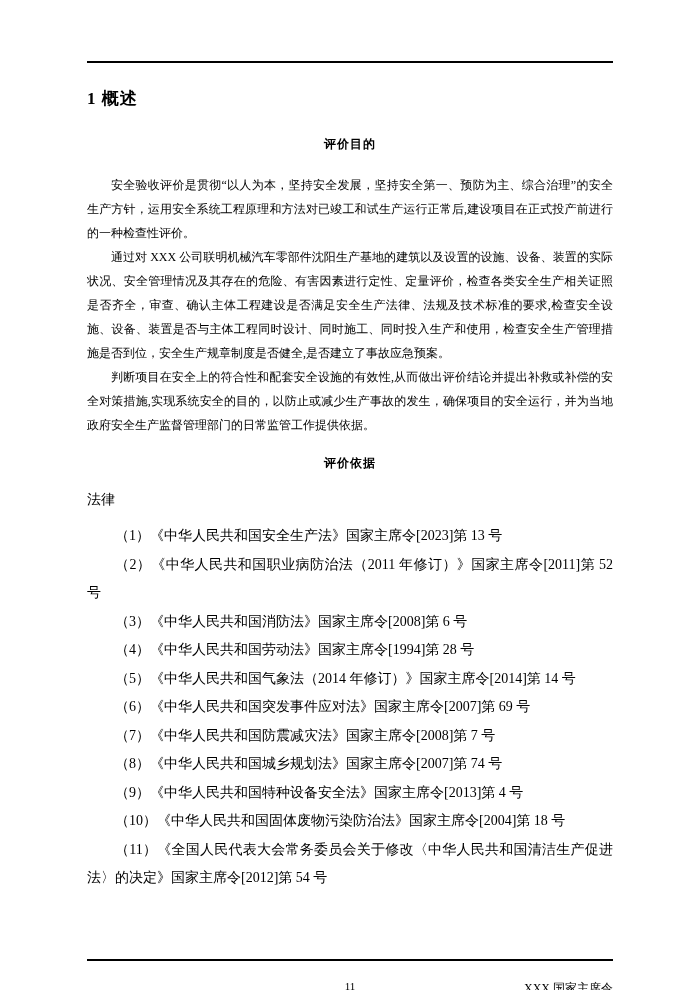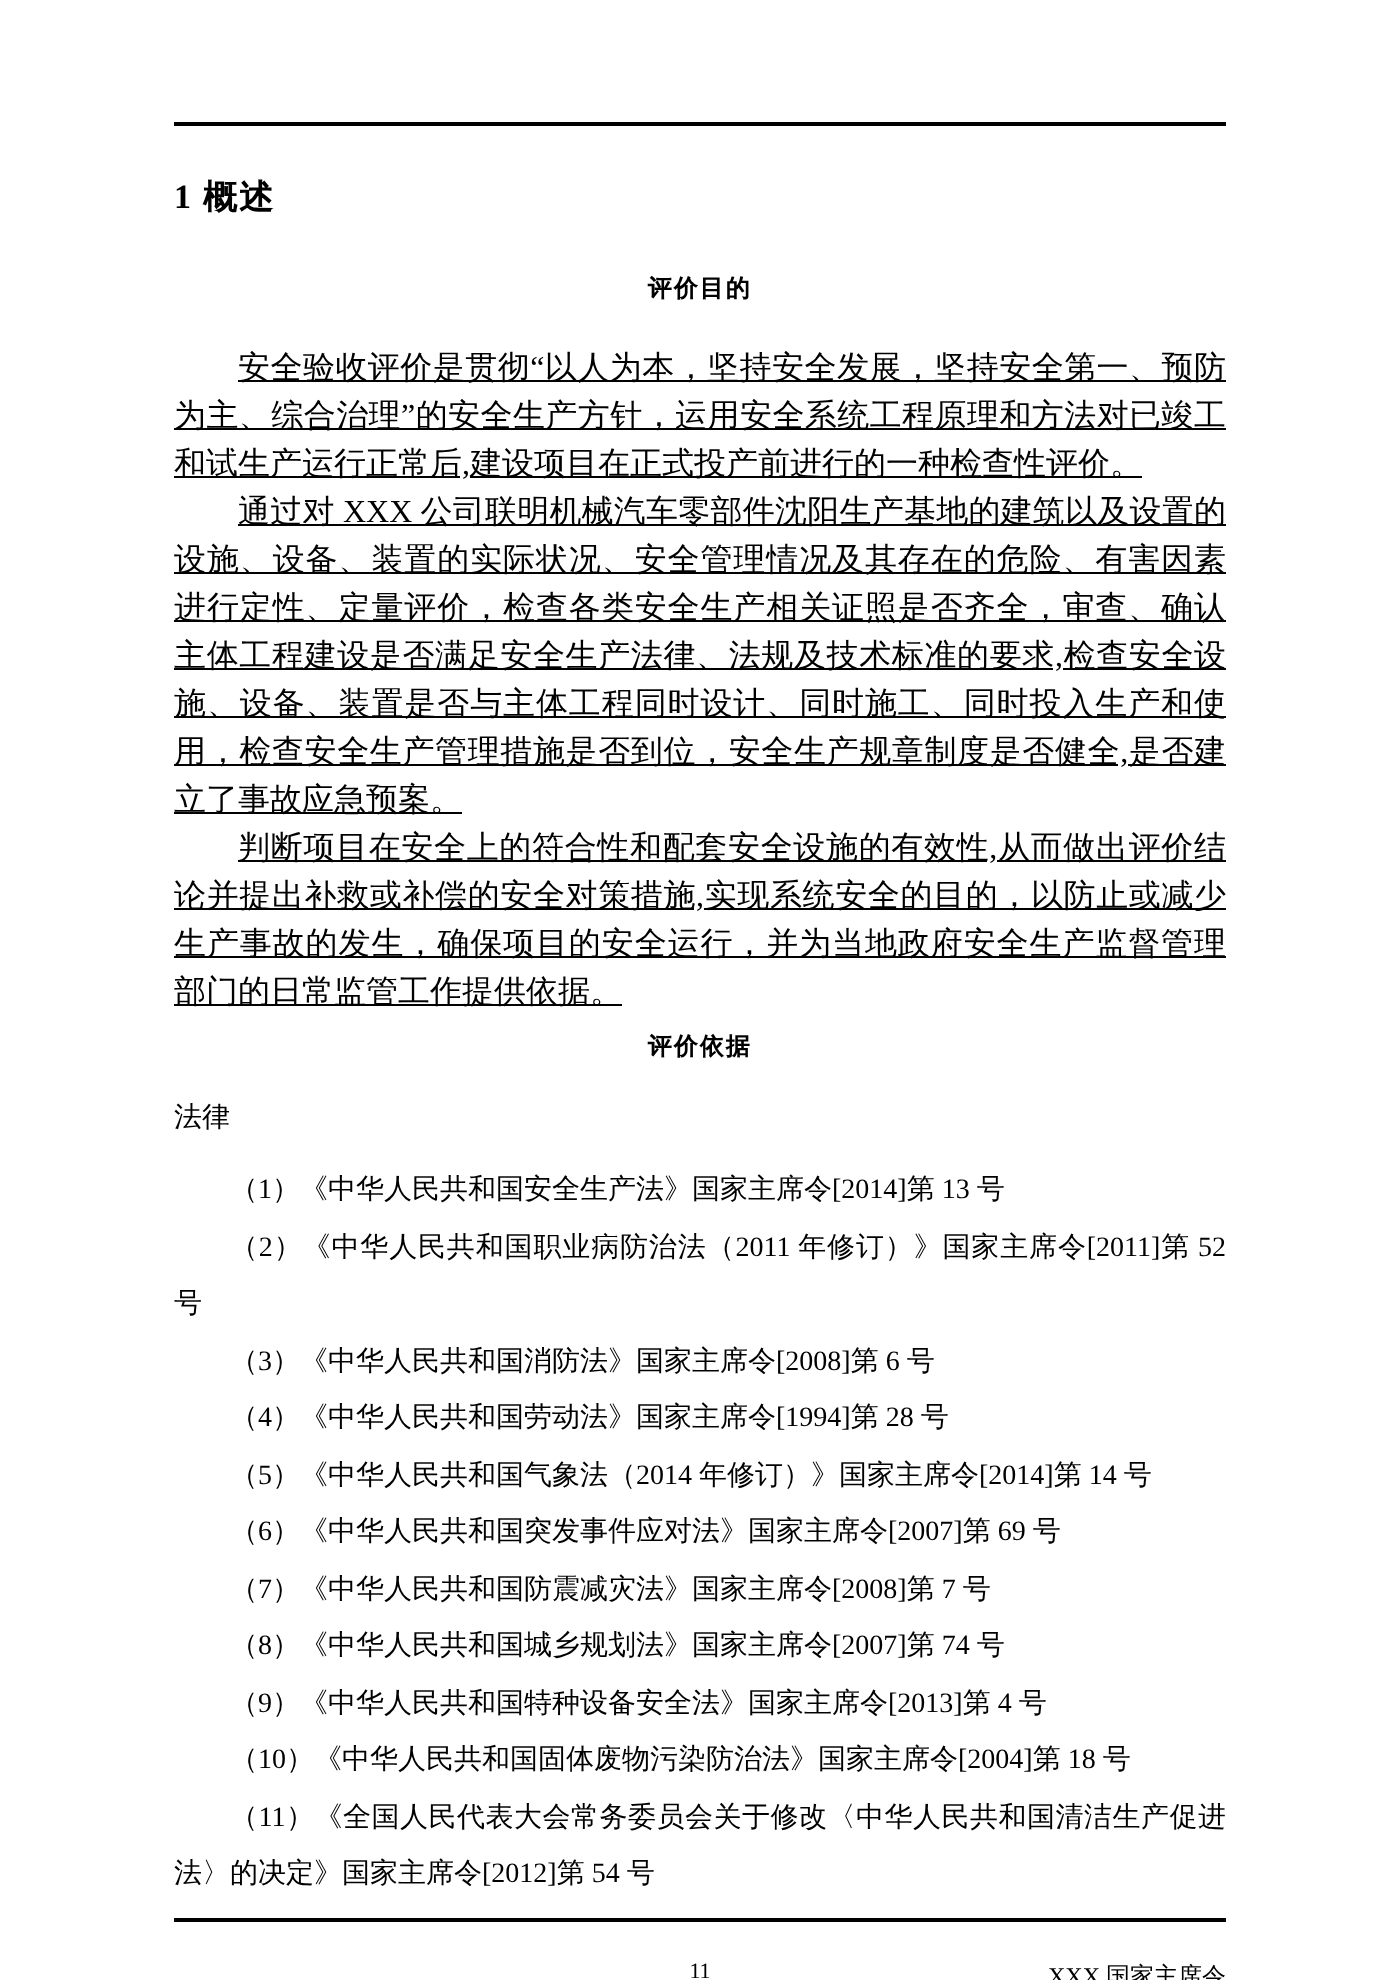--- a/index.html
+++ b/index.html
@@ -35,27 +35,26 @@
   }
   .section-heading {
     text-align: center;
     font-size: 12px;
     font-weight: bold;
     margin-top: 26px;
     letter-spacing: 1px;
   }
   .body-text { margin-top: 20px; }
   .body-text p {
-    font-size: 16px;
+    font-size: 12px;
     line-height: 24px;
     text-indent: 2em;
     text-align: justify;
-    text-decoration: underline;
   }
-  .basis-heading { margin-top: 6px; }
+  .basis-heading { margin-top: 18px; }
   .category-heading {
     font-size: 14px;
     line-height: 24px;
     margin-top: 16px;
   }
   .law-list { margin-top: 10px; }
   .law-list p {
     font-size: 14px;
     line-height: 28.5px;
     text-indent: 2em;
@@ -100,21 +99,21 @@
     <p>安全验收评价是贯彻“以人为本，坚持安全发展，坚持安全第一、预防为主、综合治理”的安全生产方针，运用安全系统工程原理和方法对已竣工和试生产运行正常后,建设项目在正式投产前进行的一种检查性评价。</p>
     <p>通过对 XXX 公司联明机械汽车零部件沈阳生产基地的建筑以及设置的设施、设备、装置的实际状况、安全管理情况及其存在的危险、有害因素进行定性、定量评价，检查各类安全生产相关证照是否齐全，审查、确认主体工程建设是否满足安全生产法律、法规及技术标准的要求,检查安全设施、设备、装置是否与主体工程同时设计、同时施工、同时投入生产和使用，检查安全生产管理措施是否到位，安全生产规章制度是否健全,是否建立了事故应急预案。</p>
     <p>判断项目在安全上的符合性和配套安全设施的有效性,从而做出评价结论并提出补救或补偿的安全对策措施,实现系统安全的目的，以防止或减少生产事故的发生，确保项目的安全运行，并为当地政府安全生产监督管理部门的日常监管工作提供依据。</p>
   </div>
 
   <h2 class="section-heading basis-heading">评价依据</h2>
 
   <div class="category-heading">法律</div>
 
   <div class="law-list">
-    <p>（1）《中华人民共和国安全生产法》国家主席令[2014]第 13 号</p>
+    <p>（1）《中华人民共和国安全生产法》国家主席令[2023]第 13 号</p>
     <p>（2）《中华人民共和国职业病防治法（2011 年修订）》国家主席令[2011]第 52 号</p>
     <p>（3）《中华人民共和国消防法》国家主席令[2008]第 6 号</p>
     <p>（4）《中华人民共和国劳动法》国家主席令[1994]第 28 号</p>
     <p>（5）《中华人民共和国气象法（2014 年修订）》国家主席令[2014]第 14 号</p>
     <p>（6）《中华人民共和国突发事件应对法》国家主席令[2007]第 69 号</p>
     <p>（7）《中华人民共和国防震减灾法》国家主席令[2008]第 7 号</p>
     <p>（8）《中华人民共和国城乡规划法》国家主席令[2007]第 74 号</p>
     <p>（9）《中华人民共和国特种设备安全法》国家主席令[2013]第 4 号</p>
     <p>（10）《中华人民共和国固体废物污染防治法》国家主席令[2004]第 18 号</p>
     <p>（11）《全国人民代表大会常务委员会关于修改〈中华人民共和国清洁生产促进法〉的决定》国家主席令[2012]第 54 号</p>

